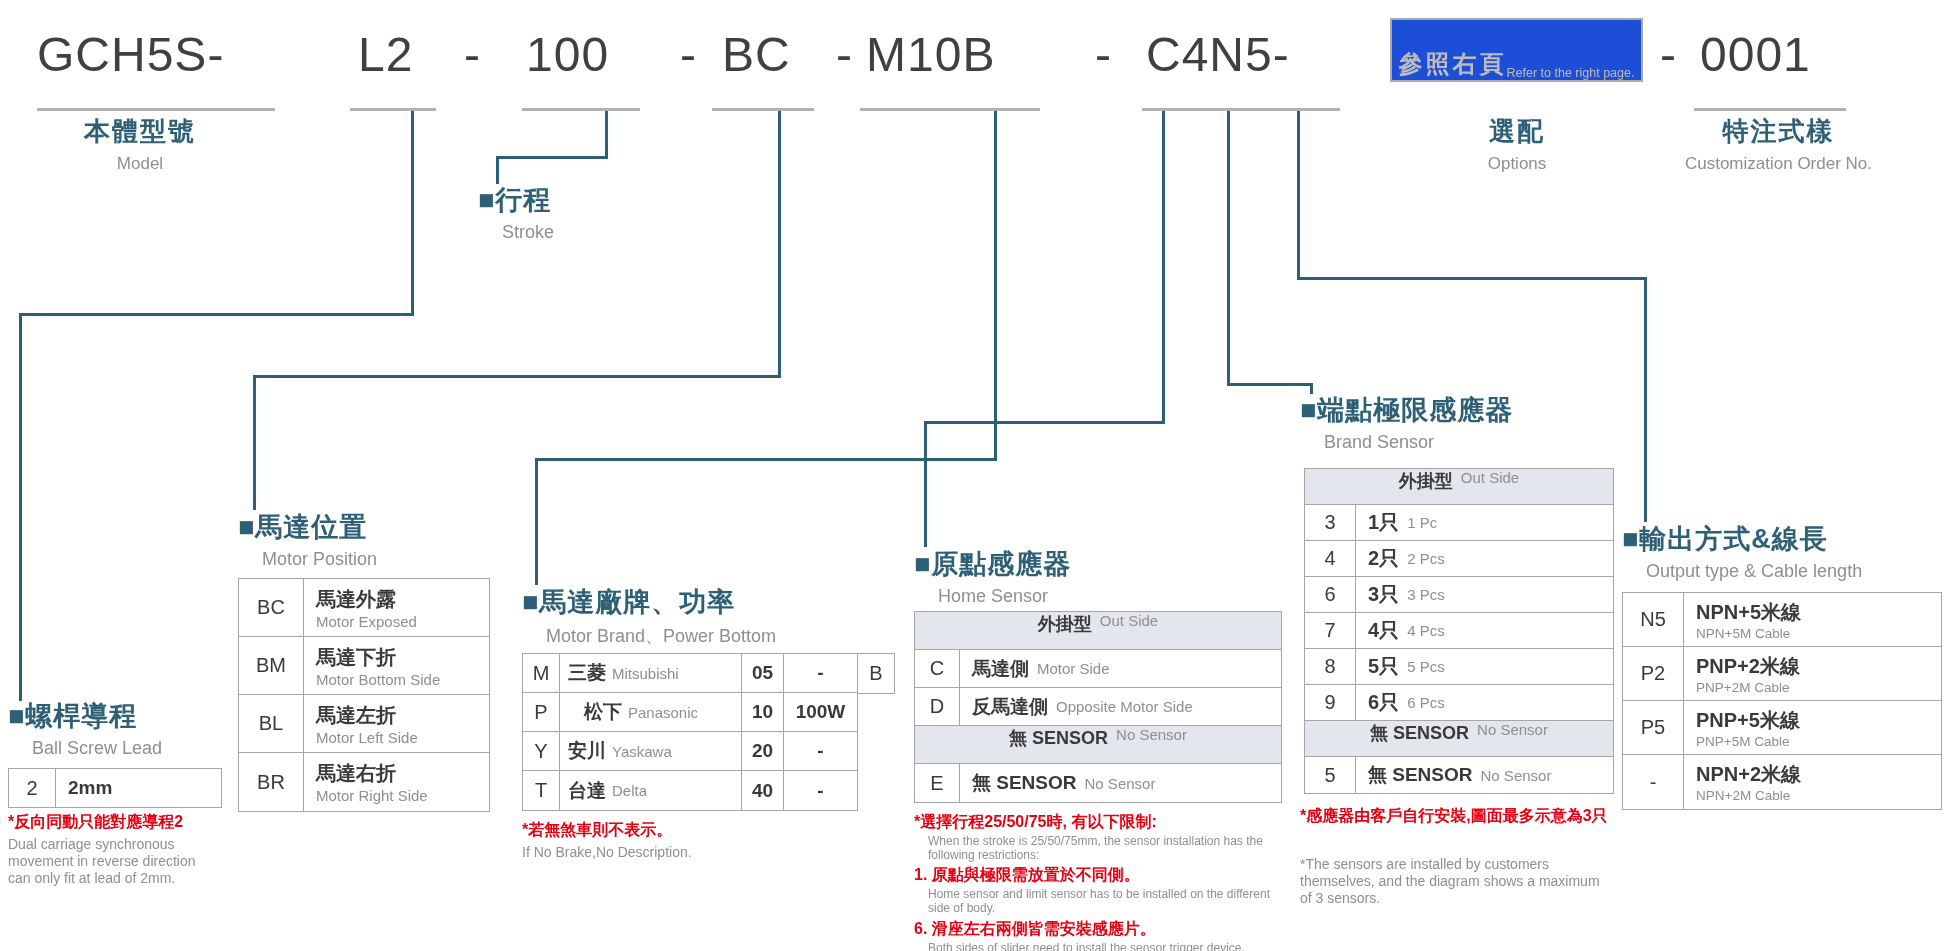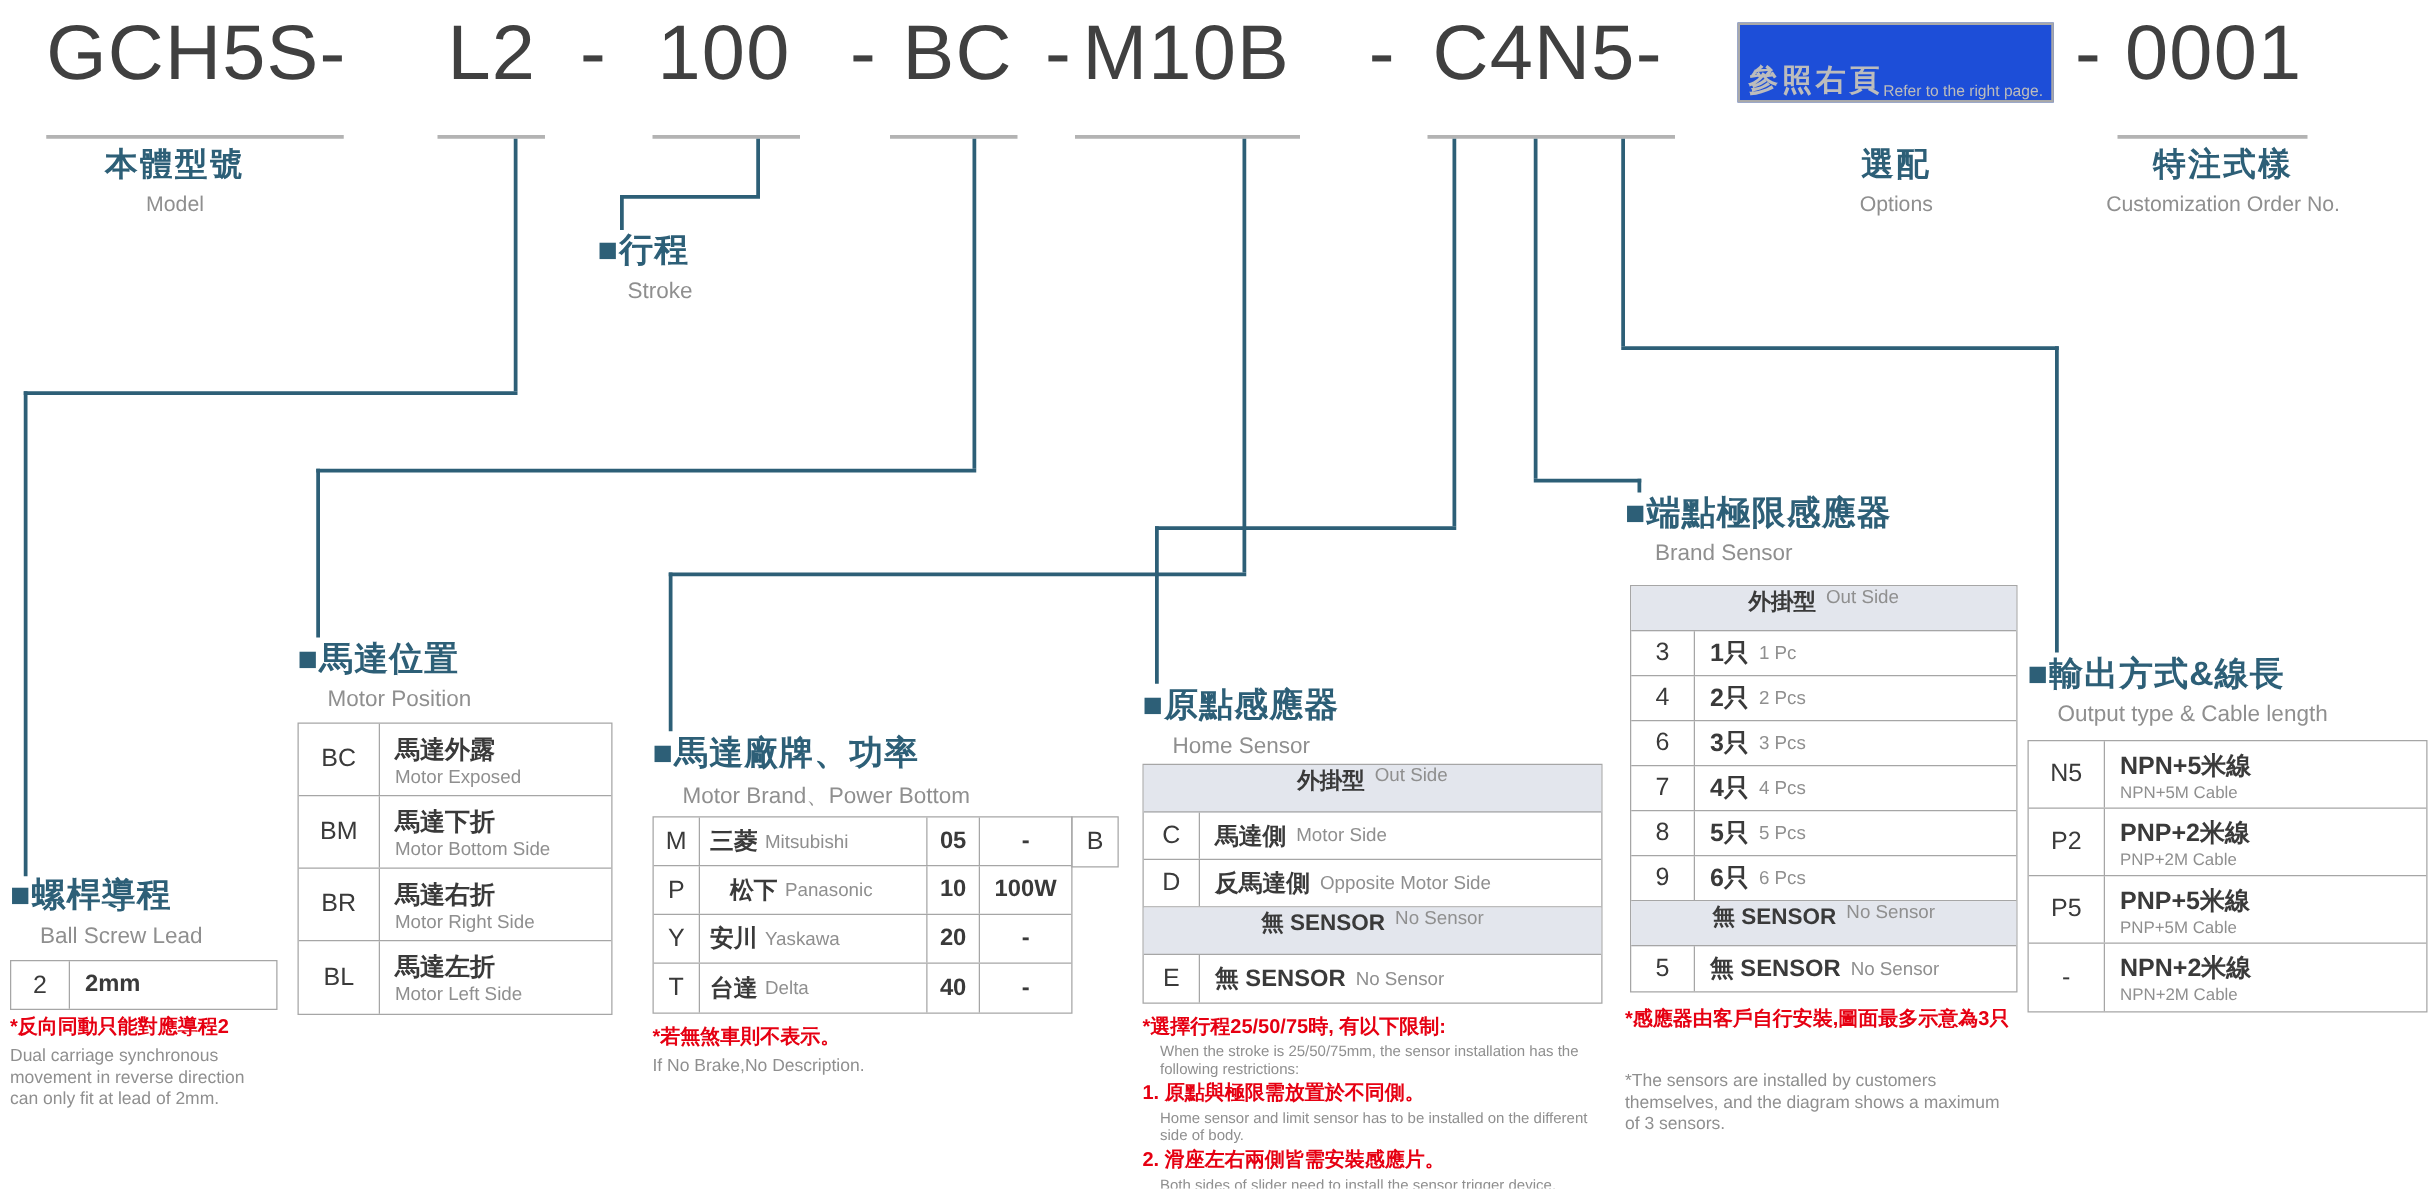--- a/index.html
+++ b/index.html
@@ -1,20 +1,20 @@
 <!DOCTYPE html>
 <html><head>
 <meta charset="utf-8">
 <style>
   * { margin:0; padding:0; box-sizing:border-box; }
   html,body { background:#fff; }
   body { font-family:"Liberation Sans","DejaVu Sans",sans-serif; }
   #canvas { position:relative; width:1945px; height:951px; background:#fff; overflow:hidden; }
 
-  .seg { position:absolute; top:6px; font-size:62px; line-height:1.2; color:#404040; letter-spacing:1px; white-space:nowrap; }
+  .seg { position:absolute; top:26px; font-size:48px; line-height:1.2; color:#404040; letter-spacing:1px; white-space:nowrap; }
   .uline { position:absolute; top:108px; height:3px; background:#b3b3b3; }
   .cl { position:absolute; background:#2d5f77; }
 
   .optbox { position:absolute; left:1390px; top:18px; width:253px; height:64px; border:2px solid #a9a9a9;
             display:flex; flex-direction:row; align-items:flex-end; justify-content:center; background:#1d4ed8; }
   .optbox .bzh { color:#bcbcbc; font-size:24px; font-weight:bold; letter-spacing:3px; white-space:nowrap; }
   .optbox .ben { color:#bcbcbc; font-size:12.5px; margin-top:2px; white-space:nowrap; }
 
   .toplabel { position:absolute; top:114px; text-align:center; }
   .toplabel .lzh { font-size:26px; font-weight:bold; color:#2d5f77; letter-spacing:2px; white-space:nowrap; }
@@ -147,31 +147,31 @@
       </div>
     </div>
     <div class="row" style="height:58px">
       <div class="cell cc code" style="width:64px">BM</div>
       <div class="cell desc col">
         <div class="zh f20">馬達下折</div>
         <div class="en f15">Motor Bottom Side</div>
       </div>
     </div>
     <div class="row" style="height:58px">
+      <div class="cell cc code" style="width:64px">BL</div>
+      <div class="cell desc col">
+        <div class="zh f20">馬達左折</div>
+        <div class="en f15">Motor Left Side</div>
+      </div>
+    </div>
+    <div class="row" style="height:58px">
       <div class="cell cc code" style="width:64px">BR</div>
       <div class="cell desc col">
         <div class="zh f20">馬達右折</div>
         <div class="en f15">Motor Right Side</div>
-      </div>
-    </div>
-    <div class="row" style="height:58px">
-      <div class="cell cc code" style="width:64px">BL</div>
-      <div class="cell desc col">
-        <div class="zh f20">馬達左折</div>
-        <div class="en f15">Motor Left Side</div>
       </div>
     </div>
   </div>
 
   <div class="sechead" style="left:522px;top:584px">
     <div class="t">■馬達廠牌、功率</div>
     <div class="s">Motor Brand、Power Bottom</div>
   </div>
   <div class="tbl" style="left:522px;top:653px;width:336px">
     <div class="row" style="height:39px">
@@ -248,21 +248,21 @@
         <span class="zh f19">無 SENSOR</span>
         <span class="en f15 ml8">No Sensor</span>
       </div>
     </div>
   </div>
   <div style="position:absolute;left:914px;top:812px;width:372px">
     <div class="inred">*選擇行程25/50/75時, 有以下限制:</div>
     <div class="ingray">When the stroke is 25/50/75mm, the sensor installation has the following restrictions:</div>
     <div class="inred">1. 原點與極限需放置於不同側。</div>
     <div class="ingray">Home sensor and limit sensor has to be installed on the different side of body.</div>
-    <div class="inred">2. 滑座左右兩側皆需安裝感應片。</div>
+    <div class="inred">6. 滑座左右兩側皆需安裝感應片。</div>
     <div class="ingray">Both sides of slider need to install the sensor trigger device.</div>
   </div>
 
   <div class="sechead" style="left:1300px;top:392px">
     <div class="t">■端點極限感應器</div>
     <div class="s">Brand Sensor</div>
   </div>
   <div class="tbl" style="left:1304px;top:468px;width:310px">
     <div class="row hdrrow cc" style="height:36px">
       <span class="zh f18">外掛型</span>

